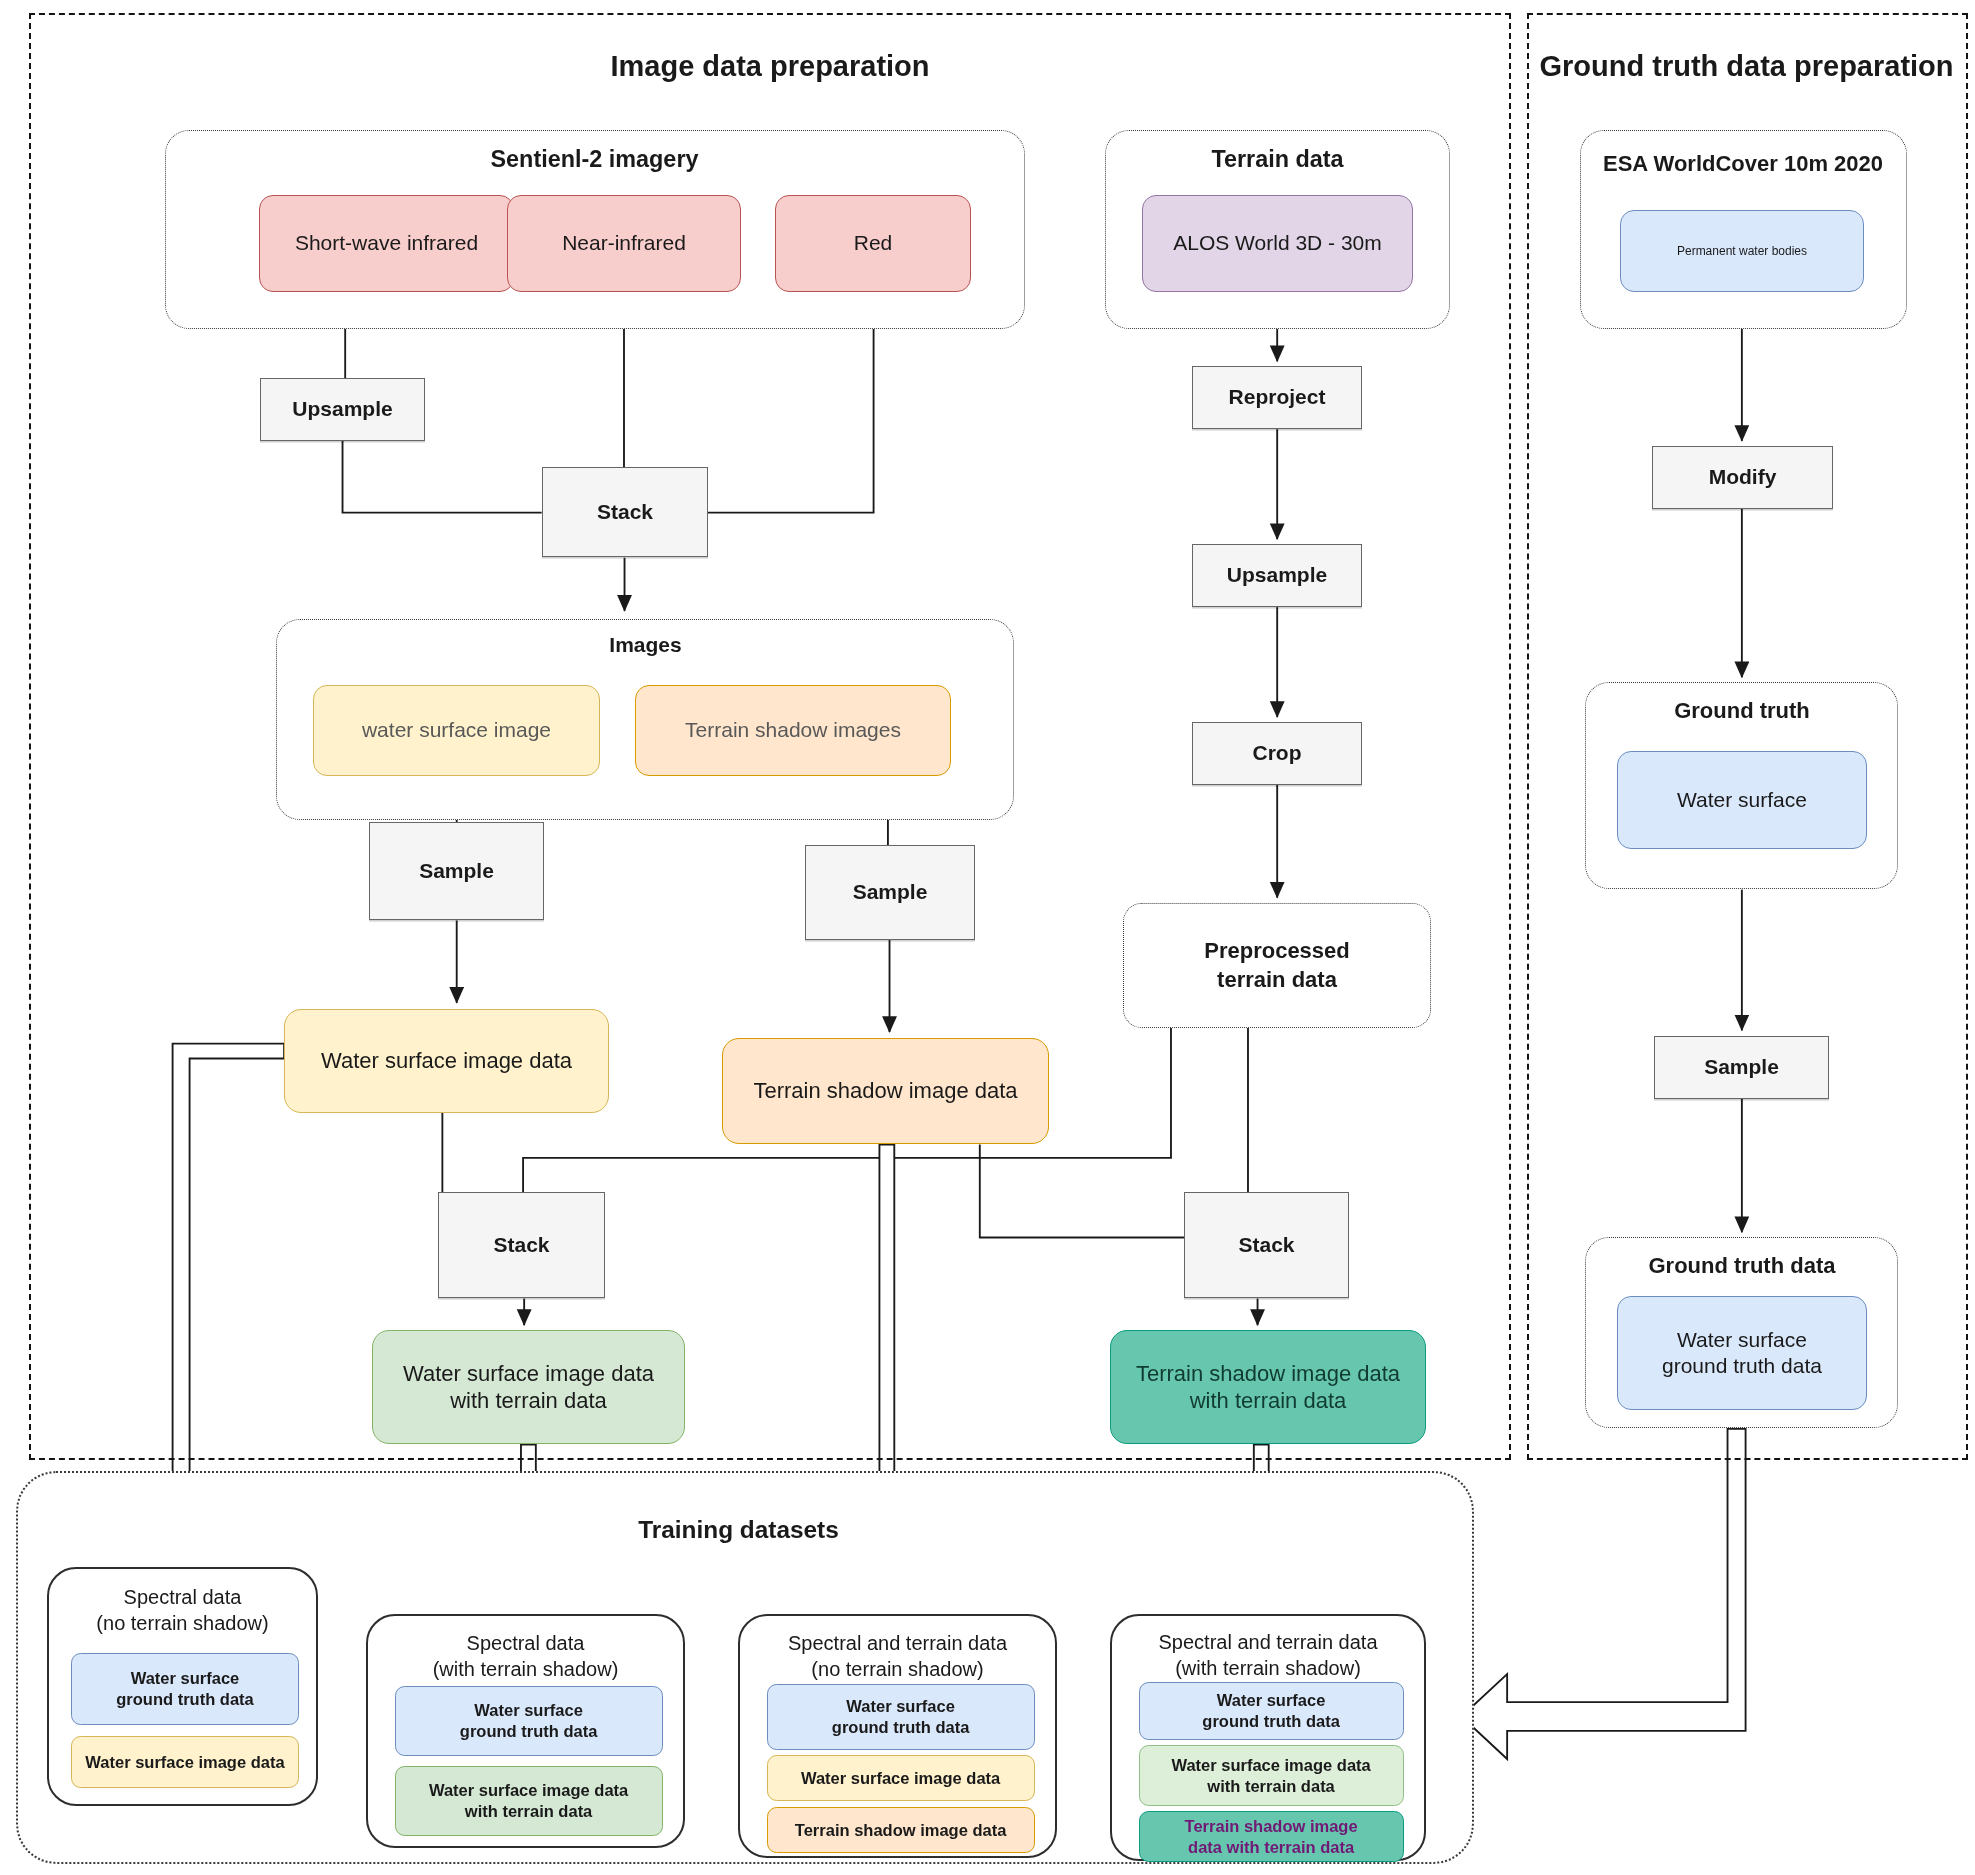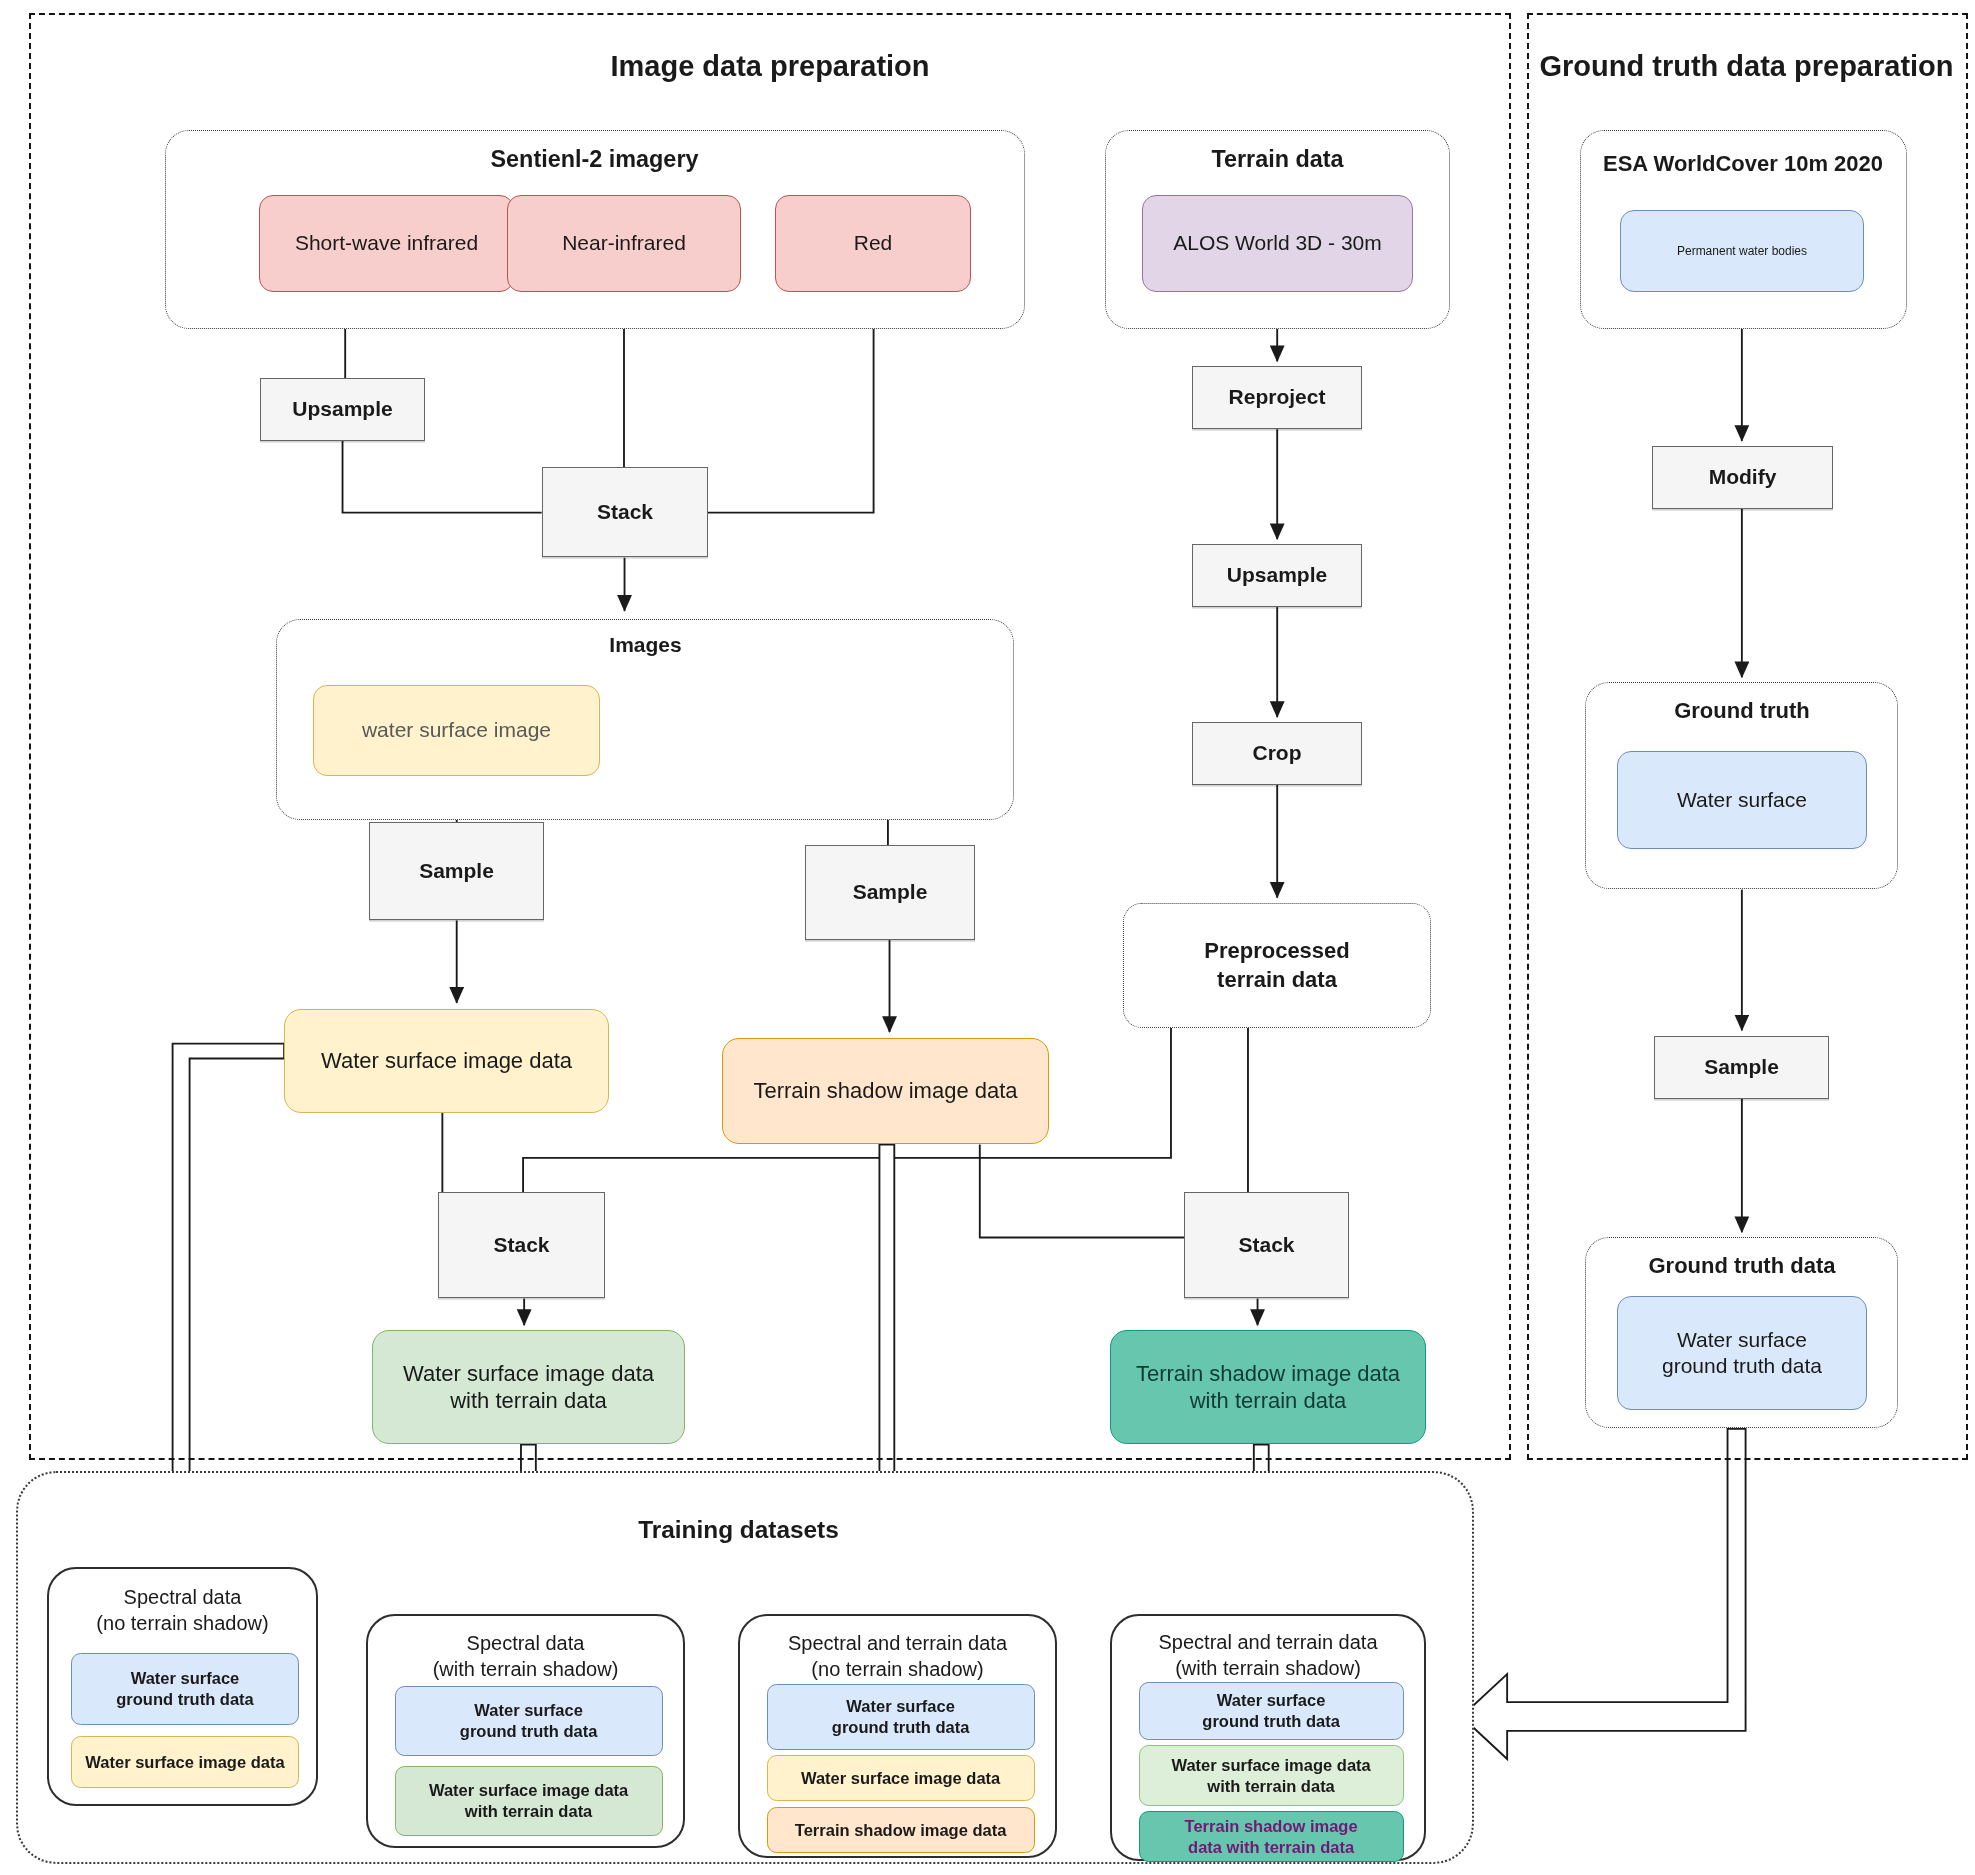--- a/index.html
+++ b/index.html
@@ -118,20 +118,21 @@
   <div class="abs group" style="left:1580px;top:130px;width:327px;height:199px;"></div>
   <div class="abs group-title" style="left:1585px;top:151px;width:316px;font-size:22px;">ESA WorldCover 10m 2020</div>
   <div class="abs node blue" style="left:1620px;top:210px;width:244px;height:82px;font-size:12px;"><span>Permanent water bodies</span></div>
 
   <div class="abs node process" style="left:260px;top:378px;width:165px;height:63px;"><span>Upsample</span></div>
   <div class="abs node process" style="left:542px;top:467px;width:166px;height:90px;"><span>Stack</span></div>
 
   <div class="abs group" style="left:276px;top:619px;width:738px;height:201px;"></div>
   <div class="abs group-title" style="left:433px;top:633px;width:425px;font-size:21px;">Images</div>
   <div class="abs node yellow graytext" style="left:313px;top:685px;width:287px;height:91px;"><span>water surface image</span></div>
+  <div class="abs node orange graytext" style="left:635px;top:685px;width:316px;height:91px;"><span>Terrain shadow images</span></div>
 
   <div class="abs node process" style="left:369px;top:822px;width:175px;height:98px;"><span>Sample</span></div>
   <div class="abs node process" style="left:805px;top:845px;width:170px;height:95px;"><span>Sample</span></div>
 
   <div class="abs node yellow big-label" style="left:284px;top:1009px;width:325px;height:104px;border-radius:17px;"><span>Water surface image data</span></div>
   <div class="abs node orange big-label" style="left:722px;top:1038px;width:327px;height:106px;border-radius:17px;"><span>Terrain shadow image data</span></div>
 
   <div class="abs node process" style="left:1192px;top:366px;width:170px;height:63px;"><span>Reproject</span></div>
   <div class="abs node process" style="left:1192px;top:544px;width:170px;height:63px;"><span>Upsample</span></div>
   <div class="abs node process" style="left:1192px;top:722px;width:170px;height:63px;"><span>Crop</span></div>

